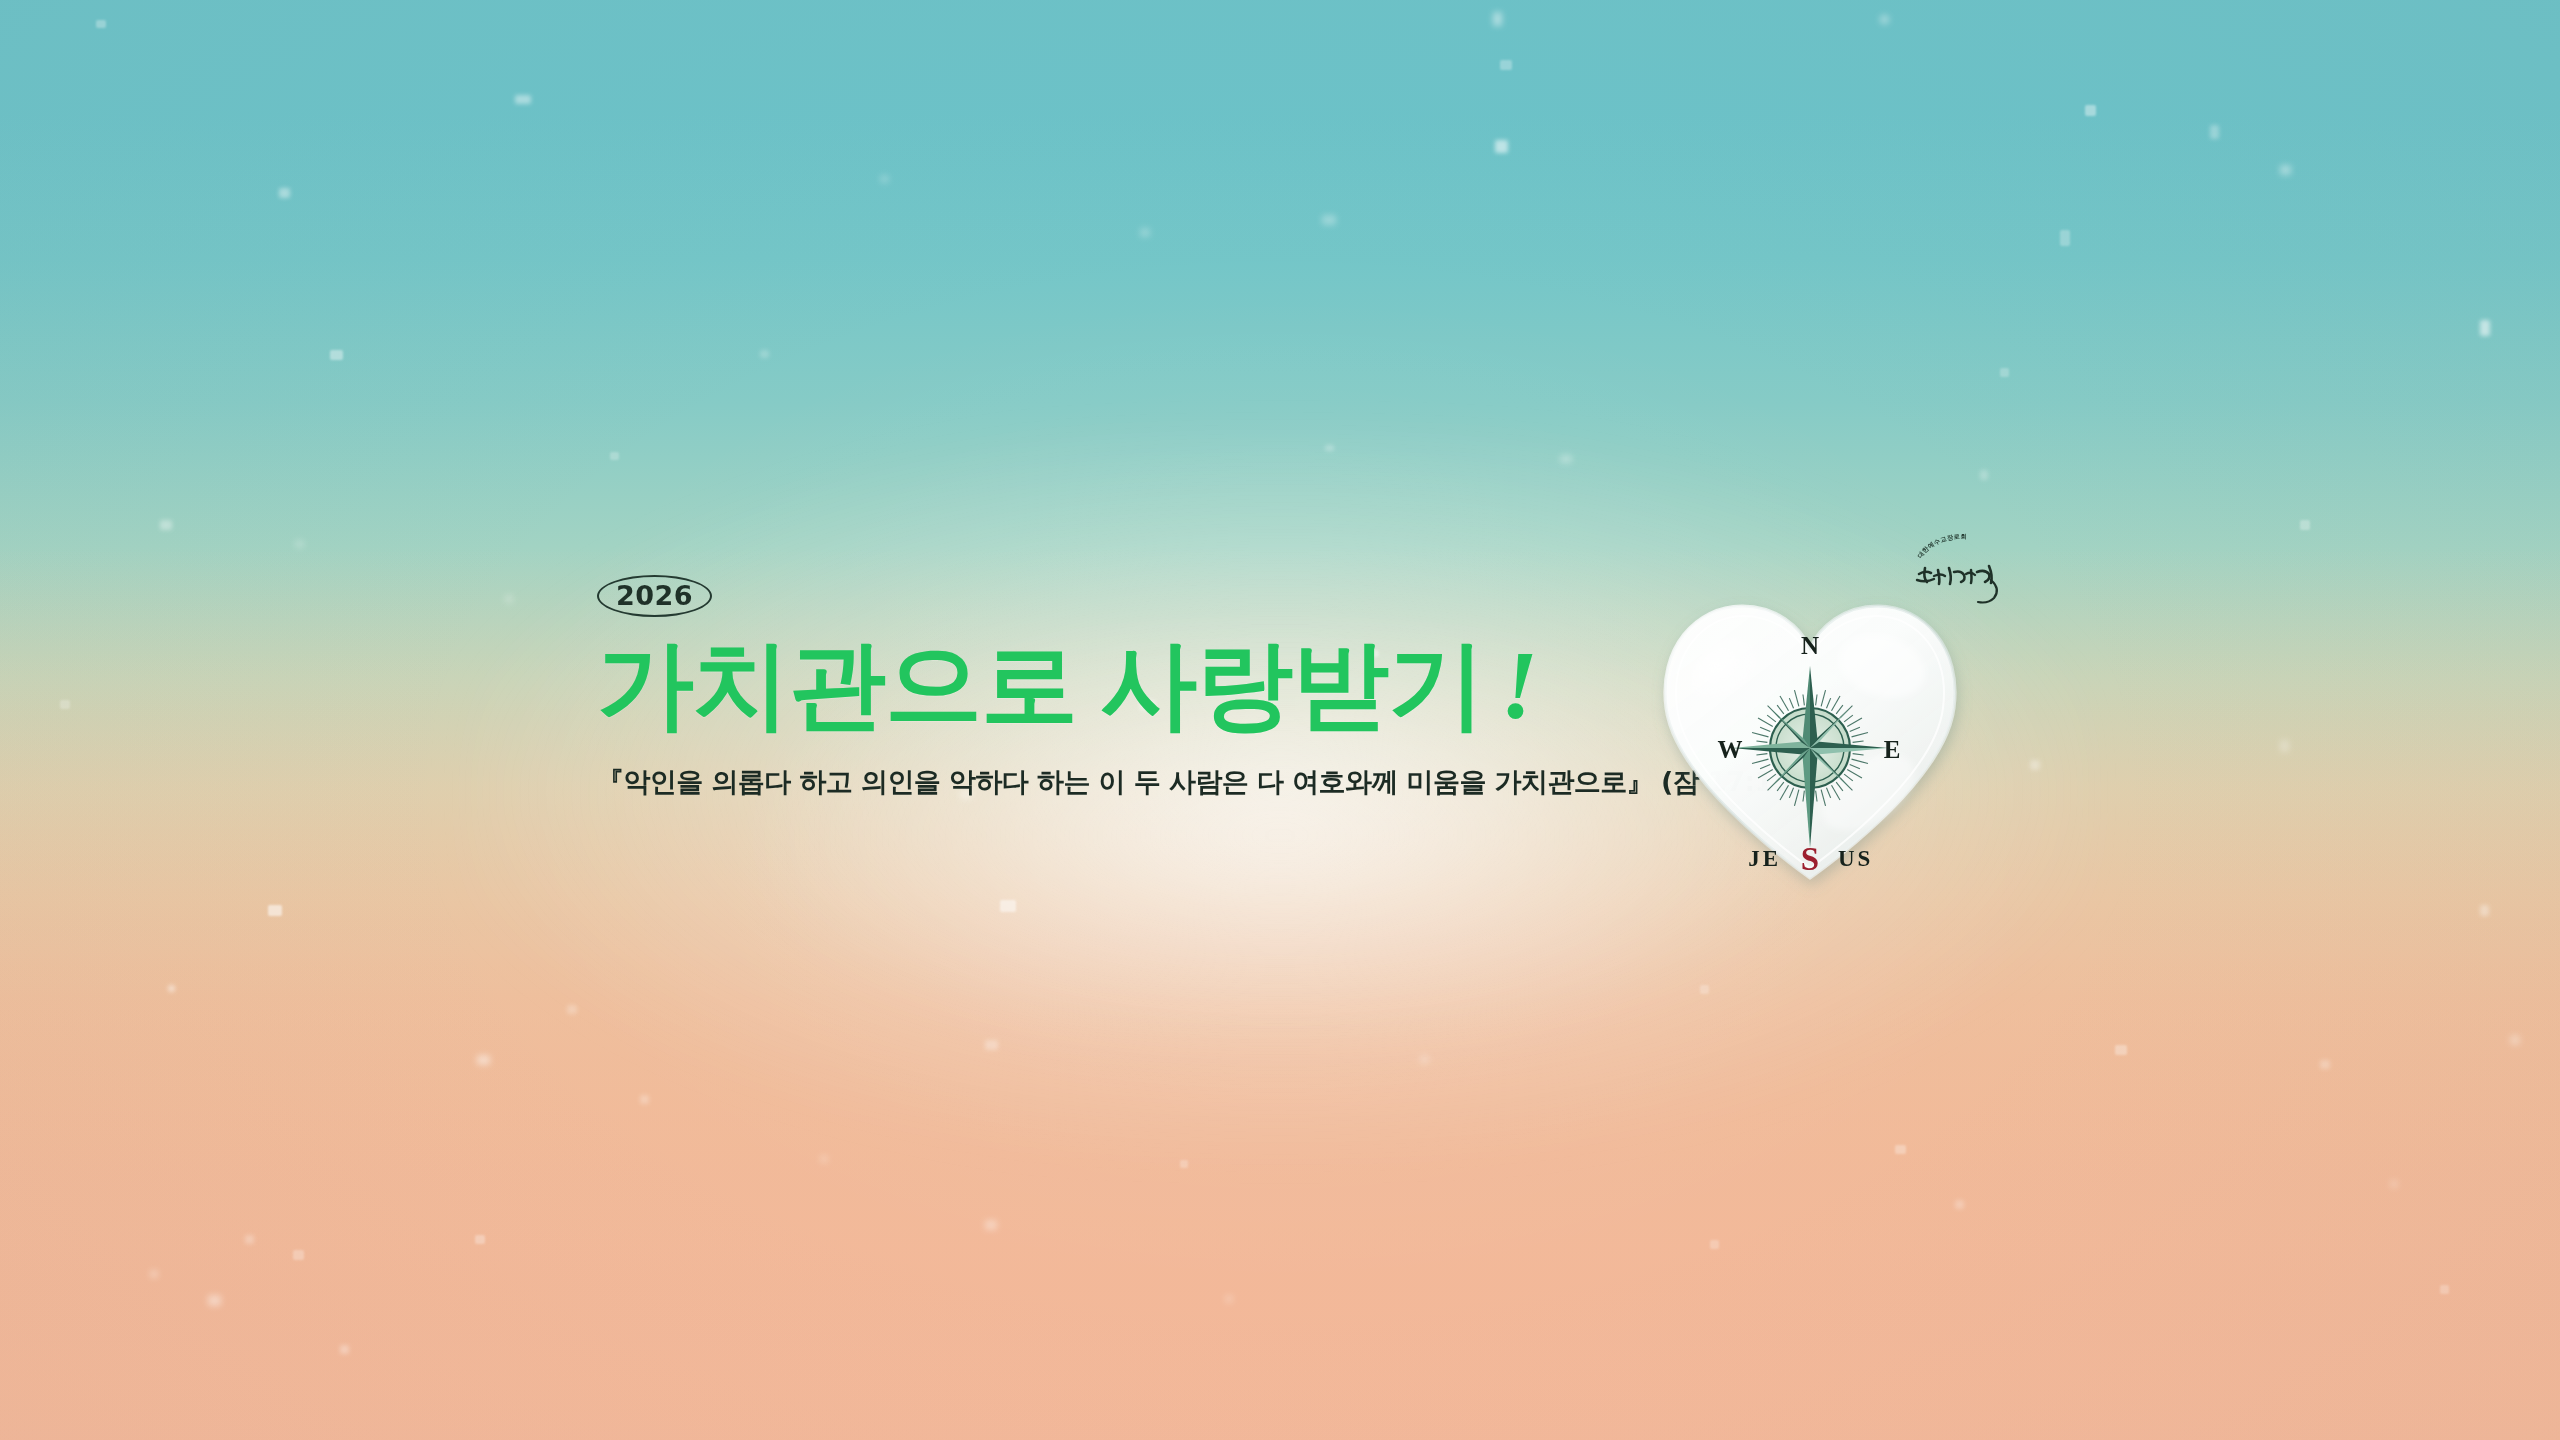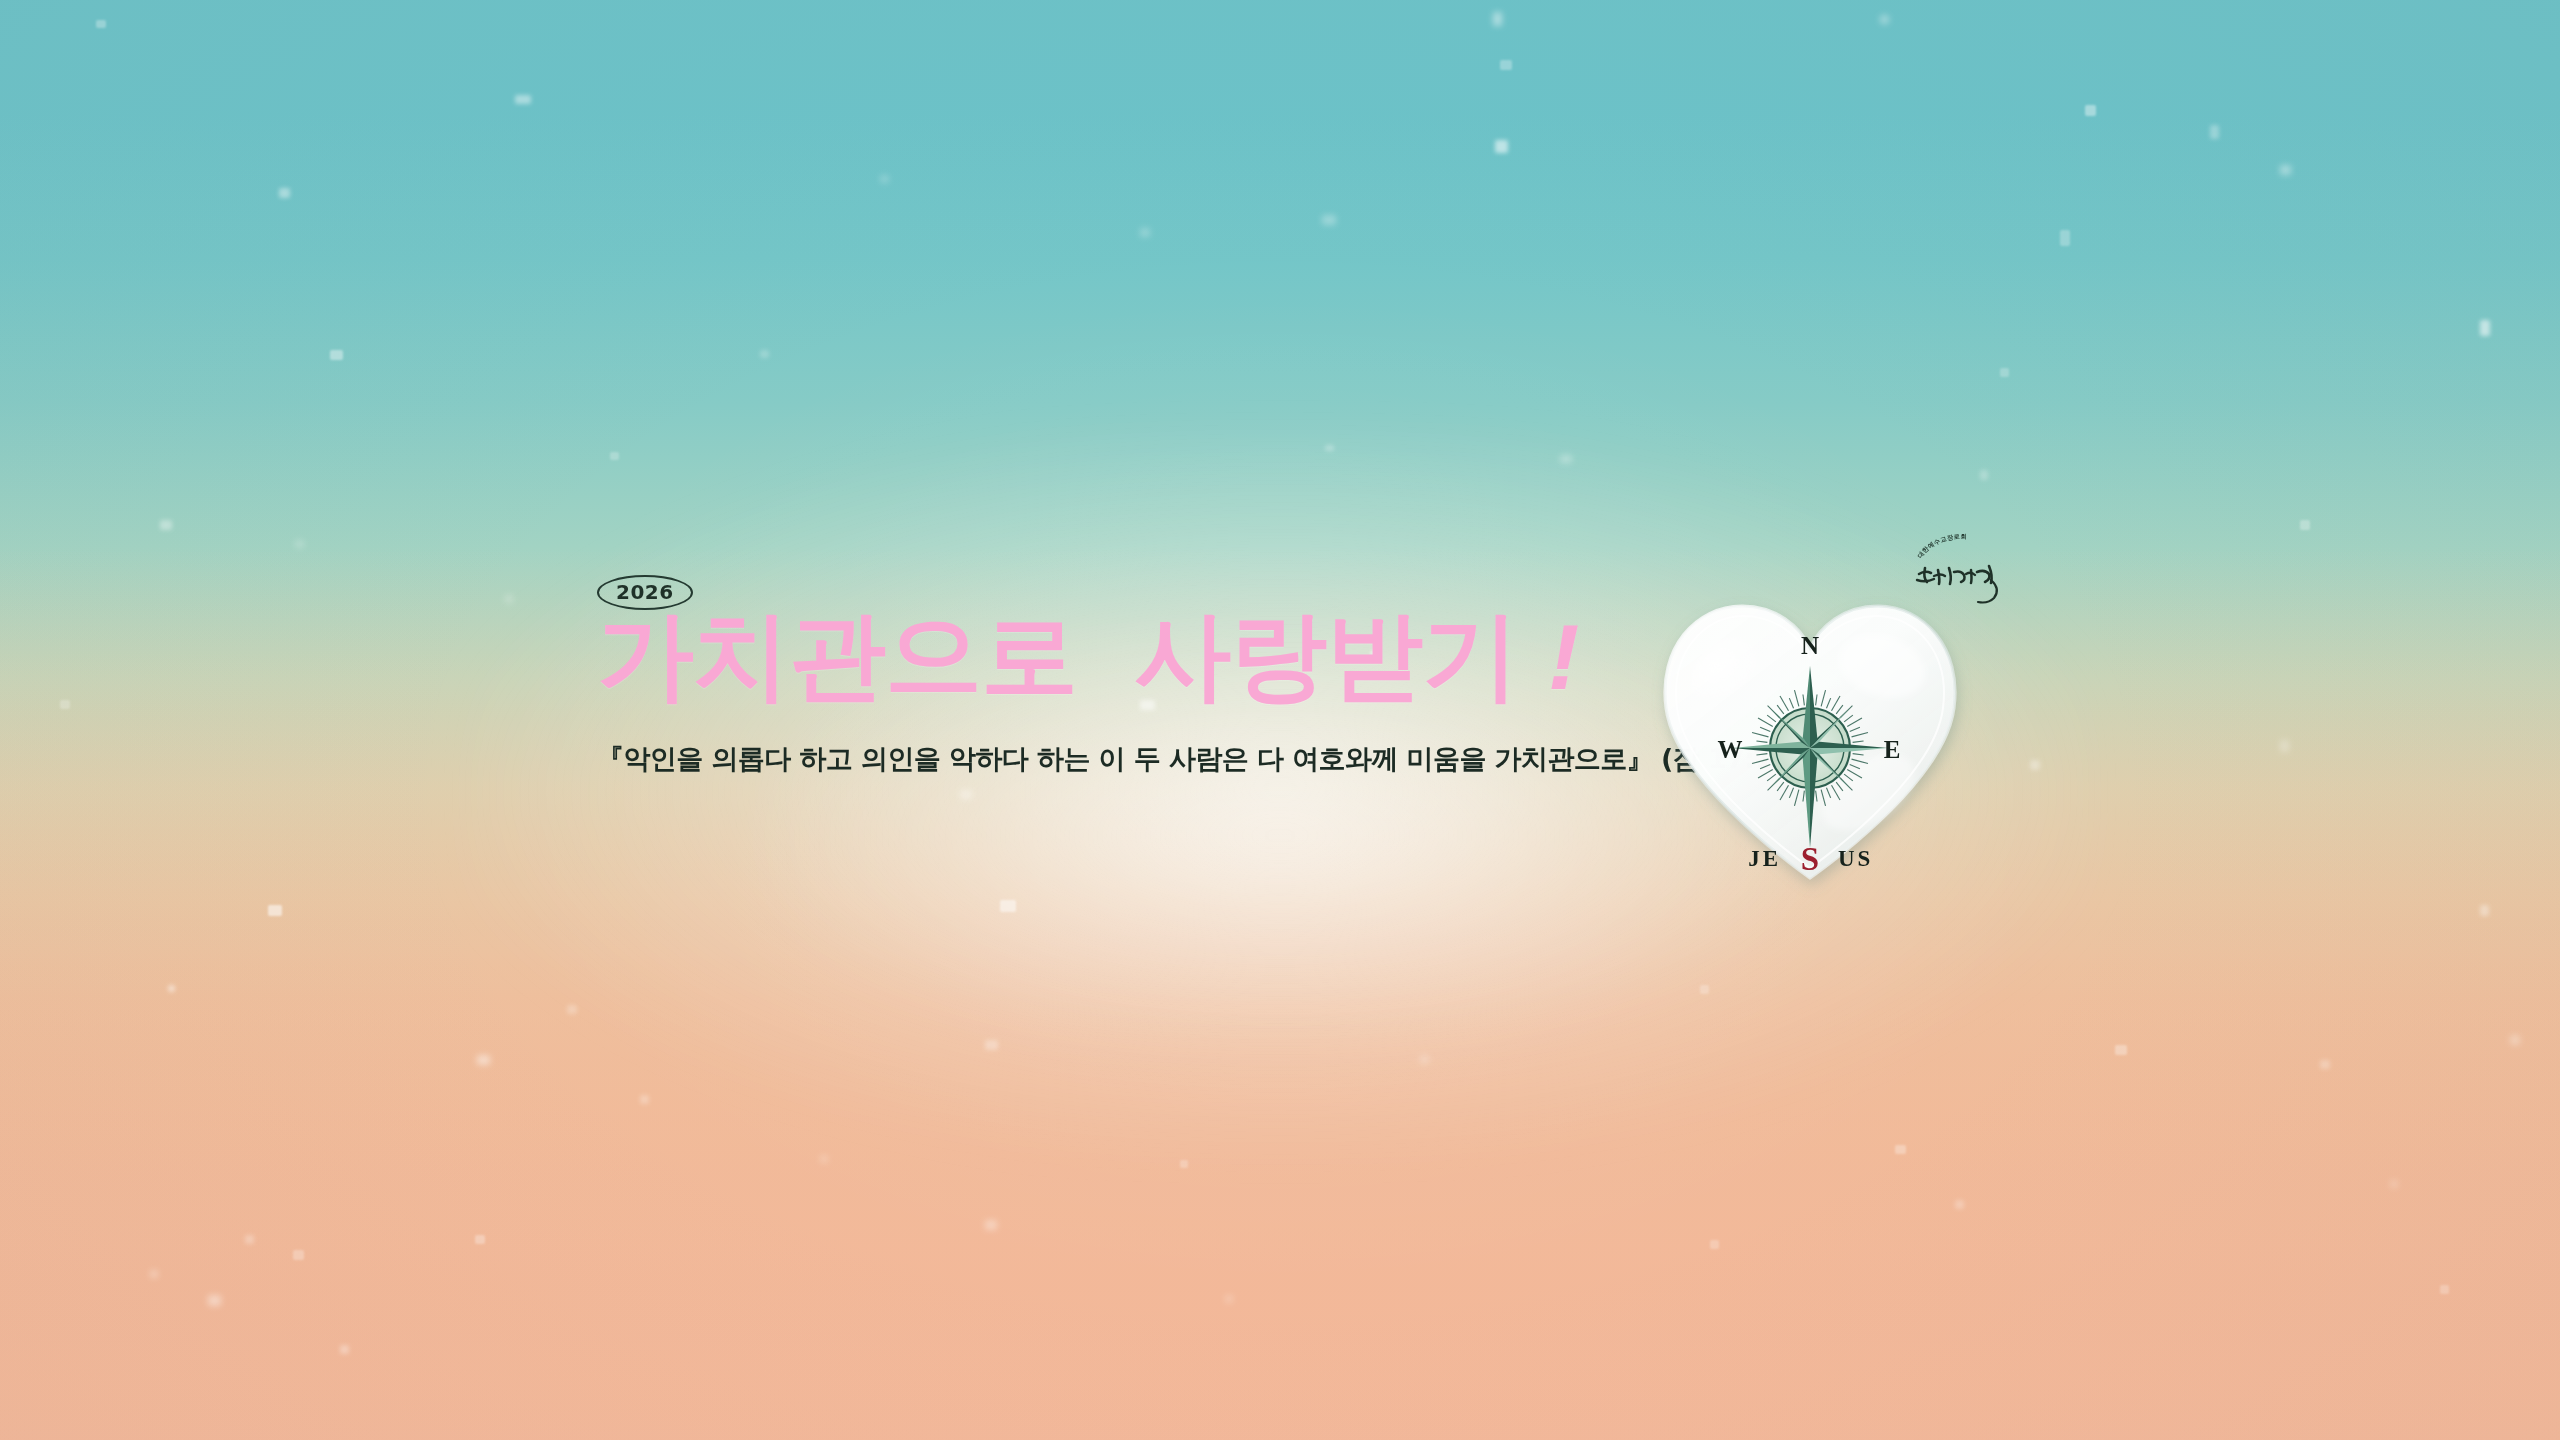--- a/index.html
+++ b/index.html
@@ -97,36 +97,36 @@
     position: absolute;
     left: 597px;
     top: 575px;
     width: 1100px;
   }
   .year-badge {
     display: inline-block;
     border: 2px solid #243a31;
     border-radius: 50%;
     padding: 5px 17px 6px 17px;
-    font-size: 20px;
+    font-size: 27px;
     font-weight: 800;
     letter-spacing: 0.5px;
     color: #1f3128;
     line-height: 1;
     font-family: "DejaVu Sans", sans-serif;
   }
   .headline {
-    margin-top: 2px;
+    margin-top: 18px;
     font-size: 97px;
     font-weight: 900;
     letter-spacing: -1px;
-    color: #f9a8d4;
+    color: #22c55e;
     line-height: 1.06;
     white-space: nowrap;
-    font-family: Liberation Mono, monospace;
+    font-family: Liberation Serif, serif;
     text-shadow: 0 1px 0 rgba(255,255,255,0.18);
   }
   .headline .bang {
     font-style: italic;
     padding-left: 16px;
     font-weight: 900;
   }
   .verse {
     margin-top: 26px;
     font-size: 27px;

